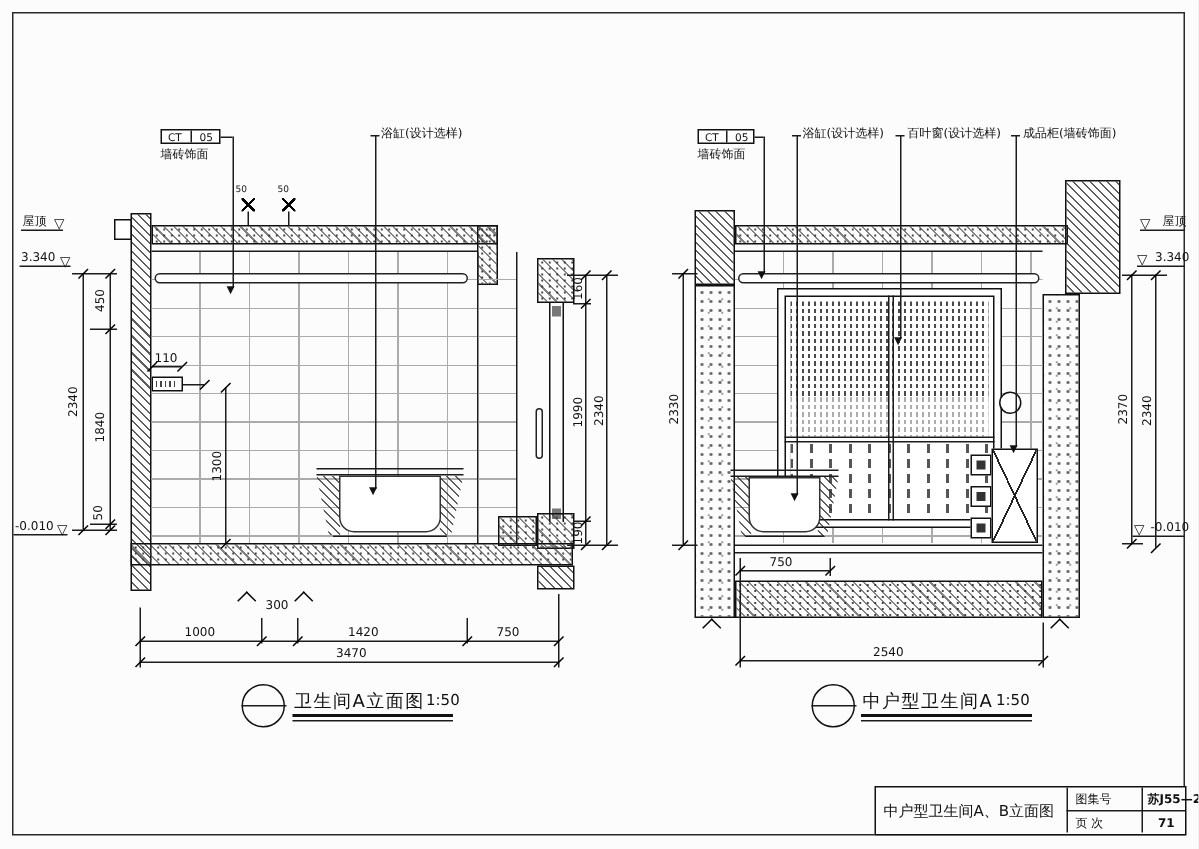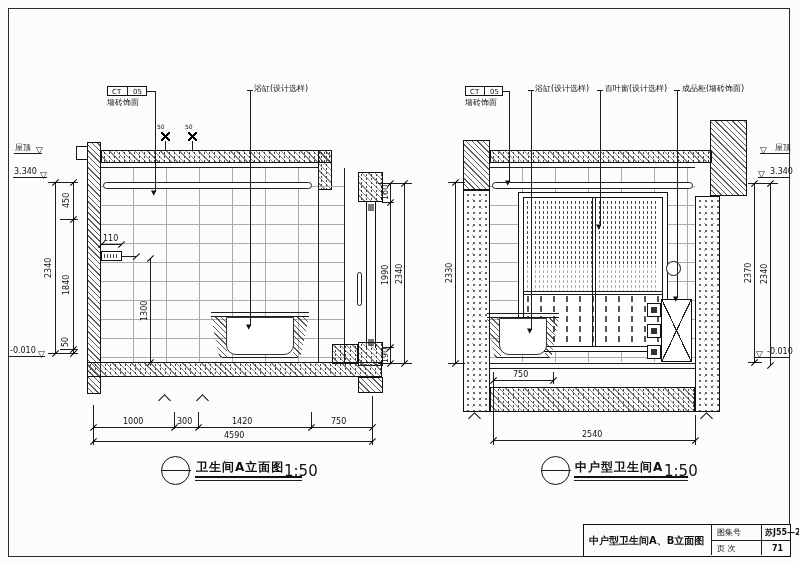--- a/index.html
+++ b/index.html
@@ -22,22 +22,22 @@
   .louver{background-image:repeating-linear-gradient(to bottom,transparent 0 3px,#fff 3px 5px),repeating-linear-gradient(to right,#4a4a4a 0 1px,transparent 1px 4px)}
   .sparse{background-image:repeating-linear-gradient(to bottom,transparent 0 6px,#fff 6px 10px),repeating-linear-gradient(to right,#555 0 2px,transparent 2px 13px)}
   .chev{width:9px;height:9px;border-left:1px solid #000;border-top:1px solid #000;transform:rotate(45deg);background:transparent}
   .x{width:9px;height:9px;background:linear-gradient(45deg,transparent 43%,#000 43% 57%,transparent 57%),linear-gradient(-45deg,transparent 43%,#000 43% 57%,transparent 57%)}
   .xbox{background:linear-gradient(to top right,transparent calc(50% - .6px),#222 calc(50% - .6px) calc(50% + .6px),transparent calc(50% + .6px)),linear-gradient(to bottom right,transparent calc(50% - .6px),#222 calc(50% - .6px) calc(50% + .6px),transparent calc(50% + .6px));border:1px solid #111;background-color:#fff}
   .sq{border:1px solid #111;background:#fff}
   .sq>div{left:3px;top:3px;width:6px;height:6px;background:#333}
   .ctbox{border:1px solid #111;background:#fff}
   .ctbox span{font-size:7px;line-height:8px;top:1px}
   .circ{border:1px solid #111;border-radius:50%;background:transparent}
-  .ttl{font-size:12px;font-weight:bold;letter-spacing:1px;white-space:nowrap}
-  .sc{font-size:15px;white-space:nowrap}
+  .ttl{font-size:12px;font-weight:normal;letter-spacing:1px;white-space:nowrap}
+  .sc{font-size:10px;white-space:nowrap}
   .rod{border:1px solid #222;border-radius:4px;background:#fff}
   .tubin{border:1px solid #333;border-radius:0 0 10px 10px;background:#fff}
   .tb{border:1.5px solid #111;background:#fcfcfc}
   .tb span{white-space:nowrap}
 </style>
 </head>
 <body>
 
 <div class="sheet">
   <div style="left:8px;top:8px;width:782px;height:549px;border:1px solid #2a2a2a"></div>
@@ -153,27 +153,27 @@
   <div class="v" style="left:198px;top:412px;height:17px"></div>
   <div class="v" style="left:311px;top:412px;height:17px"></div>
   <div class="v" style="left:372px;top:396px;height:49px"></div>
   <div class="h" style="left:93px;top:427px;width:279px"></div>
   <div class="t" style="left:93px;top:427px"></div>
   <div class="t" style="left:174px;top:427px"></div>
   <div class="t" style="left:198px;top:427px"></div>
   <div class="t" style="left:311px;top:427px"></div>
   <div class="t" style="left:372px;top:427px"></div>
   <span class="dim" style="left:123px;top:418px">1000</span>
-  <span class="dim" style="left:177px;top:418px">300</span>
+  <span class="dim" style="left:177px;top:400px">300</span>
   <span class="dim" style="left:232px;top:418px">1420</span>
   <span class="dim" style="left:331px;top:418px">750</span>
   <div class="h" style="left:93px;top:441px;width:279px"></div>
   <div class="t" style="left:93px;top:441px"></div>
   <div class="t" style="left:372px;top:441px"></div>
-  <span class="dim" style="left:224px;top:432px">4590</span>
+  <span class="dim" style="left:224px;top:432px">3470</span>
 
   <div class="circ" style="left:161px;top:456px;width:29px;height:29px"></div>
   <div class="h" style="left:161px;top:470px;width:30px"></div>
   <span class="ttl" style="left:196px;top:459px">卫生间A立面图</span>
   <span class="sc" style="left:284px;top:462px">1:50</span>
   <div style="left:195px;top:476px;width:107px;height:2px;background:#111"></div>
   <div class="h" style="left:195px;top:480px;width:107px"></div>
 
   <div class="diag" style="left:463px;top:140px;width:27px;height:50px"></div>
   <div class="speckle" style="left:463px;top:190px;width:27px;height:222px"></div>

